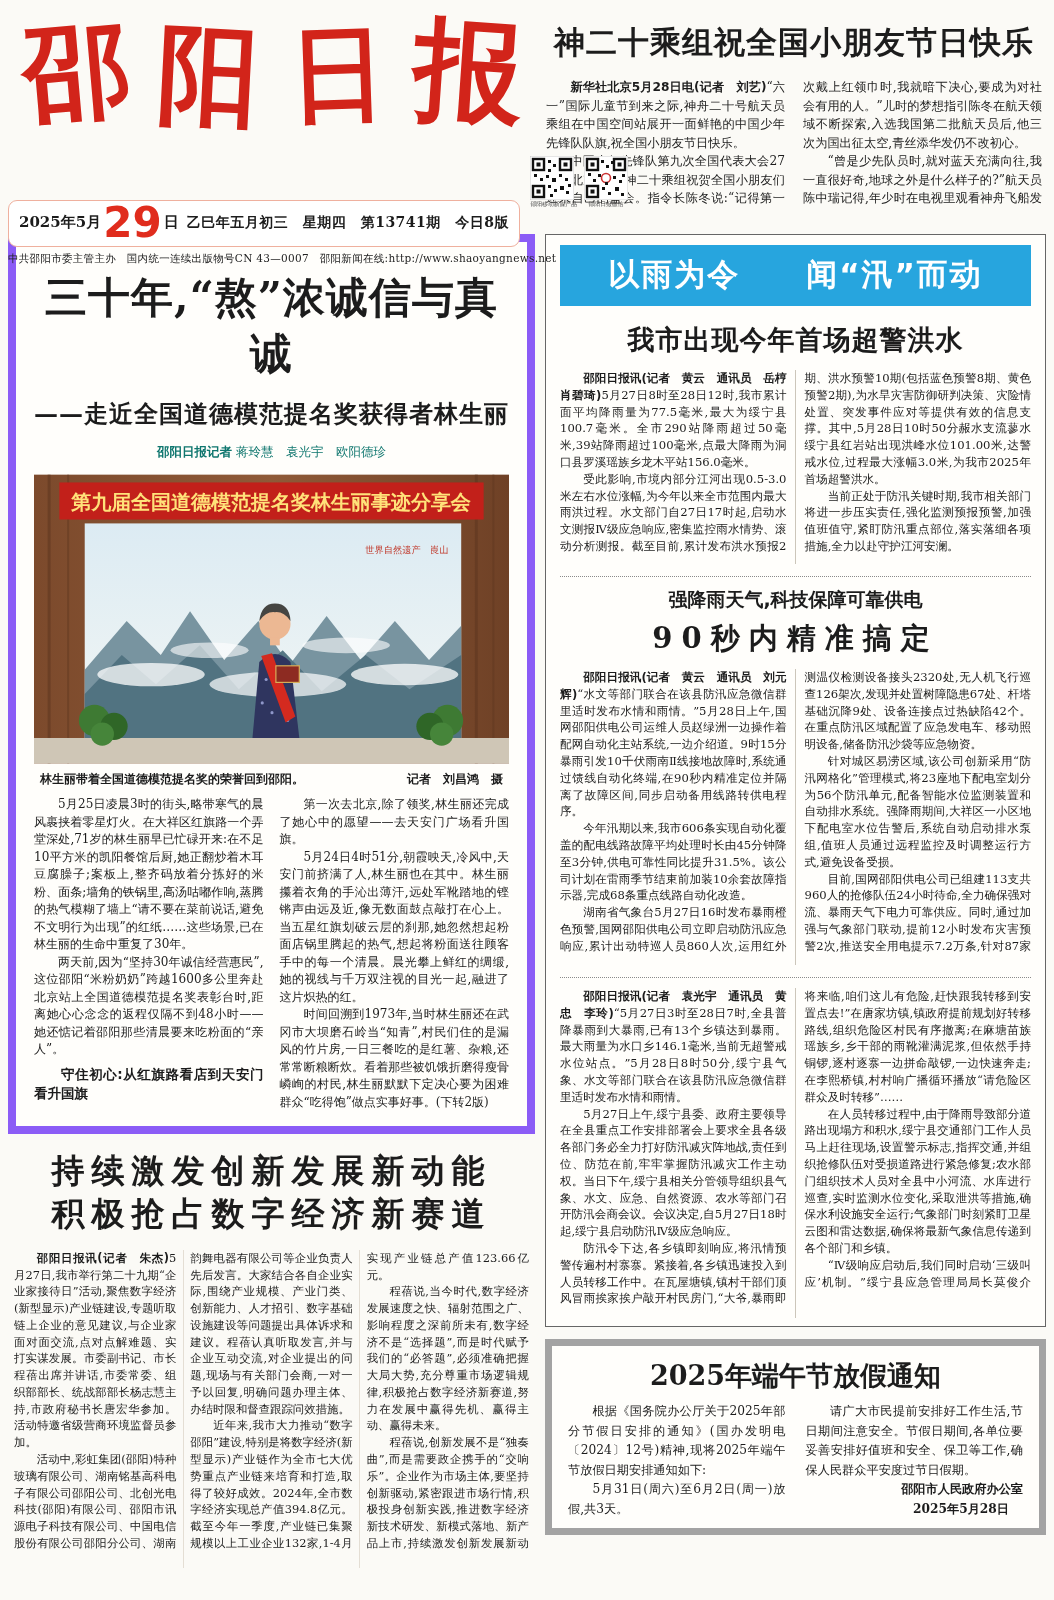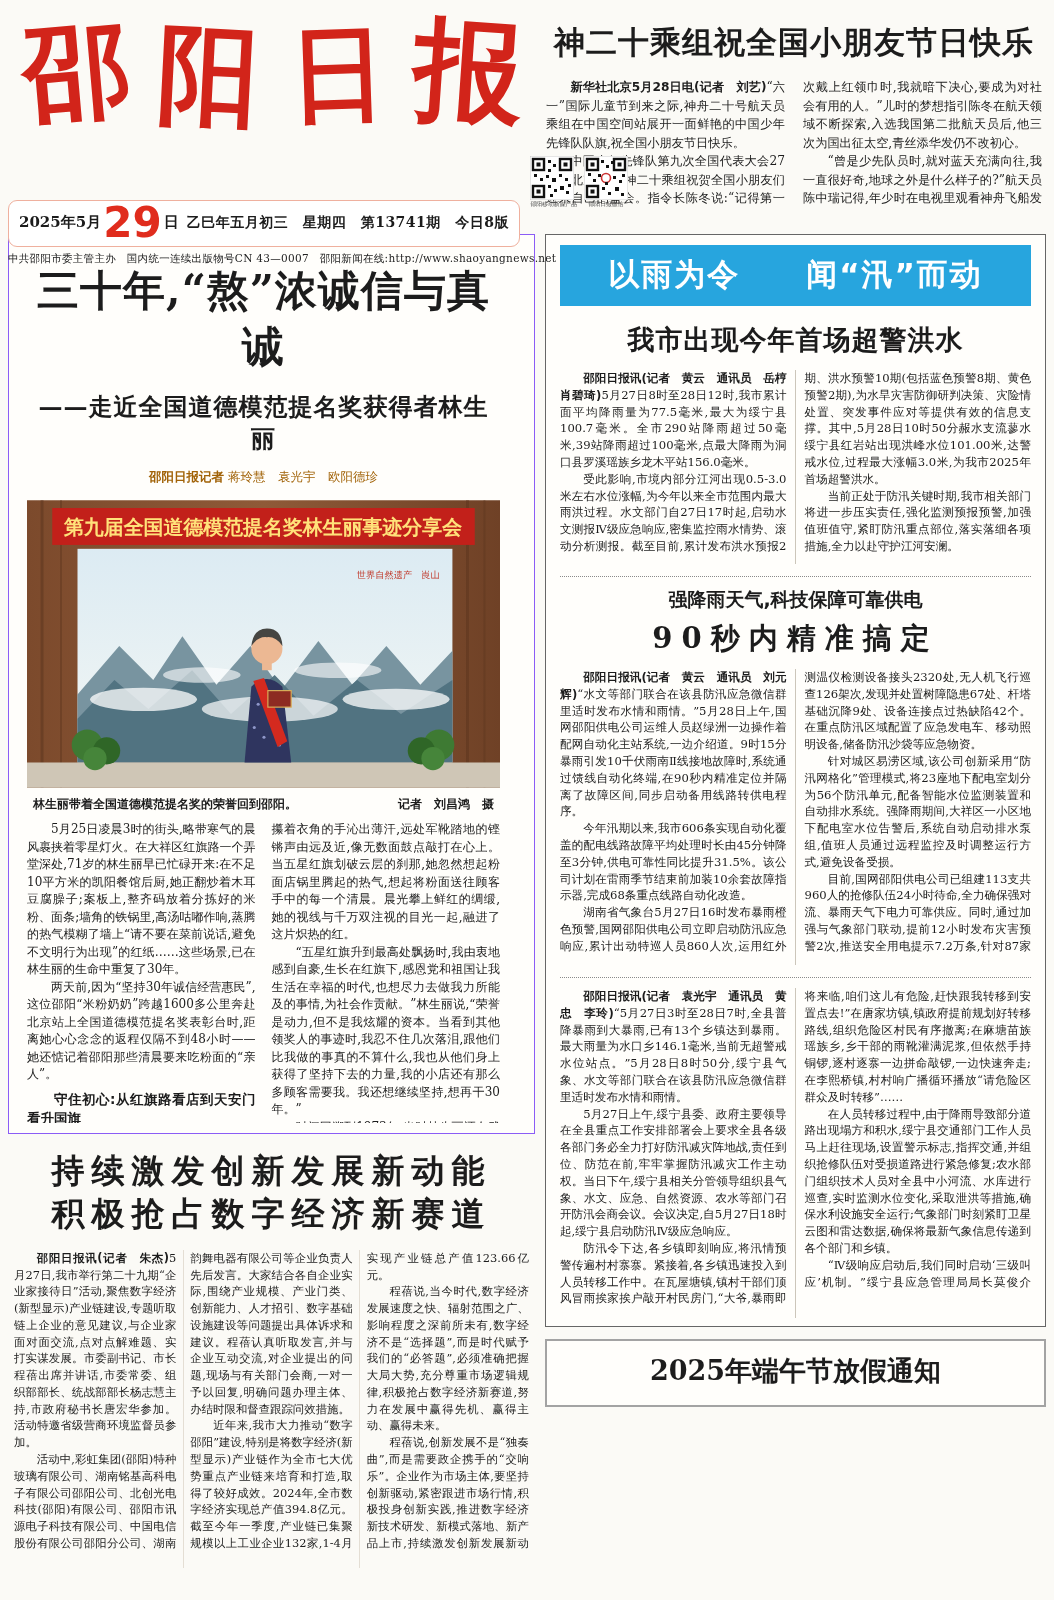--- a/index.html
+++ b/index.html
@@ -50,30 +50,30 @@
   p.para { text-indent:2em; margin:0; }
   p.para b { font-family:"DejaVu Sans",sans-serif; font-weight:bold; }
 
   
   .content-row { display:flex; gap:10px; margin-top:4px; }
   .left-col { width:527px; }
   .right-col { flex:1; }
 
   
   .feature-box {
-    border:1px solid #8b5cf6; height:900px; padding:12px 34px 10px 18px;
+    border:8px solid #8b5cf6; height:900px; padding:12px 18px 10px 18px;
     background:#fffefb; display:flex; flex-direction:column;
   }
   .feature-box h1 {
     text-align:center; font-size:42px; font-weight:900; letter-spacing:1px; margin-top:16px;
   }
   .feature-box h2 {
     text-align:center; font-size:24px; font-weight:900; margin-top:16px; letter-spacing:1px;
   }
-  .feature-byline { text-align:center; font-size:12.5px; margin:14px 0 10px 0; color:#a16207; }
+  .feature-byline { text-align:center; font-size:12.5px; margin:14px 0 10px 0; color:#0f766e; }
   .feature-byline b { font-family:"DejaVu Sans",sans-serif; }
   .photo-wrap { width:100%; }
   .photo-wrap svg { width:100%; height:296px; display:block; }
   .photo-caption { display:flex; justify-content:space-between; font-size:12px; font-weight:600; padding:4px 6px 6px 6px; }
   .feature-body {
     column-count:2; column-gap:16px; text-align:justify;
     font-size:12px; line-height:1.46; flex:1; overflow:hidden; margin-top:2px;
   }
   .feature-body .subhead {
     font-family:"DejaVu Sans",sans-serif; font-weight:bold; font-size:13.5px;
@@ -106,21 +106,21 @@
   .power-cols { height:296px; }
   .suining-cols { height:330px; }
   .dotted-sep { border-top:1px dotted #8a8a8a; margin:12px 0 10px 0; }
   .power-kicker {
     text-align:center; font-family:"DejaVu Sans",sans-serif; font-weight:bold;
     font-size:19px; margin:2px 0 6px 0;
   }
   .power-title { text-align:center; font-size:29px; font-weight:900; letter-spacing:9px; margin-bottom:10px; }
 
   
-  .notice-box { border:2px solid #a3a3a3; margin-top:12px; padding:8px 16px 8px 16px; background:#fffefb; }
+  .notice-box { border:7px solid #a3a3a3; margin-top:12px; padding:8px 16px 8px 16px; background:#fffefb; }
   .notice-box h1 { text-align:center; font-size:27px; font-weight:900; margin:4px 0 8px 0; }
   .notice-cols {
     column-count:2; column-gap:20px; text-align:justify;
     font-size:12.2px; line-height:1.6; height:118px; overflow:hidden;
   }
   .notice-sign { text-align:right; font-weight:bold; text-indent:0; }
   .notice-sign2 { text-align:right; font-weight:bold; text-indent:0; padding-right:14px; }
 </style>
 </head>
 <body>
@@ -287,21 +287,20 @@
           <span>林生丽带着全国道德模范提名奖的荣誉回到邵阳。</span>
           <span>记者　刘昌鸿　摄</span>
         </div>
 
         <div class="feature-body">
           <p class="para">5月25日凌晨3时的街头,略带寒气的晨风裹挟着零星灯火。在大祥区红旗路一个弄堂深处,71岁的林生丽早已忙碌开来:在不足10平方米的凯阳餐馆后厨,她正翻炒着木耳豆腐臊子;案板上,整齐码放着分拣好的米粉、面条;墙角的铁锅里,高汤咕嘟作响,蒸腾的热气模糊了墙上“请不要在菜前说话,避免不文明行为出现”的红纸……这些场景,已在林生丽的生命中重复了30年。</p>
           <p class="para">两天前,因为“坚持30年诚信经营惠民”,这位邵阳“米粉奶奶”跨越1600多公里奔赴北京站上全国道德模范提名奖表彰台时,距离她心心念念的返程仅隔不到48小时——她还惦记着邵阳那些清晨要来吃粉面的“亲人”。</p>
           <p class="subhead">守住初心:从红旗路看店到天安门看升国旗</p>
           <p class="para">第一次去北京,除了领奖,林生丽还完成了她心中的愿望——去天安门广场看升国旗。</p>
           <p class="para">5月24日4时51分,朝霞映天,冷风中,天安门前挤满了人,林生丽也在其中。林生丽攥着衣角的手沁出薄汗,远处军靴踏地的铿锵声由远及近,像无数面鼓点敲打在心上。当五星红旗划破云层的刹那,她忽然想起粉面店锅里腾起的热气,想起将粉面送往顾客手中的每一个清晨。晨光攀上鲜红的绸缎,她的视线与千万双注视的目光一起,融进了这片炽热的红。</p>
-          <p class="para">“五星红旗升到最高处飘扬时,我由衷地感到自豪,生长在红旗下,感恩党和祖国让我生活在幸福的时代,也想尽力去做我力所能及的事情,为社会作贡献。”林生丽说,“荣誉是动力,但不是我炫耀的资本。当看到其他领奖人的事迹时,我忍不住几次落泪,跟他们比我做的事真的不算什么,我也从他们身上获得了坚持下去的力量,我的小店还有那么多顾客需要我。我还想继续坚持,想再干30年。”</p>
           <p class="para">时间回溯到1973年,当时林生丽还在武冈市大坝磨石岭当“知青”,村民们住的是漏风的竹片房,一日三餐吃的是红薯、杂粮,还常常断粮断炊。看着那些被饥饿折磨得瘦骨嶙峋的村民,林生丽默默下定决心要为困难群众“吃得饱”做点实事好事。(下转2版)</p>
         </div>
       </div>
 
       <div class="biz">
         <h1>持续激发创新发展新动能</h1>
         <h1>积极抢占数字经济新赛道</h1>
         <div class="cols">
           <p class="para"><b>邵阳日报讯(记者　朱杰)</b><span>5月27日,我市举行第二十九期“企业家接待日”活动,聚焦数字经济(新型显示)产业链建设,专题听取链上企业的意见建议,与企业家面对面交流,点对点解难题、实打实谋发展。市委副书记、市长程蓓出席并讲话,市委常委、组织部部长、统战部部长杨志慧主持,市政府秘书长唐宏华参加。活动特邀省级营商环境监督员参加。</span></p>
           <p class="para">活动中,彩虹集团(邵阳)特种玻璃有限公司、湖南铭基高科电子有限公司邵阳公司、北创光电科技(邵阳)有限公司、邵阳市讯源电子科技有限公司、中国电信股份有限公司邵阳分公司、湖南韵舞电器有限公司等企业负责人先后发言。大家结合各自企业实际,围绕产业规模、产业门类、创新能力、人才招引、数字基础设施建设等问题提出具体诉求和建议。程蓓认真听取发言,并与企业互动交流,对企业提出的问题,现场与有关部门会商,一对一予以回复,明确问题办理主体、办结时限和督查跟踪问效措施。</p>
@@ -348,17 +347,24 @@
             <p class="para">防汛令下达,各乡镇即刻响应,将汛情预警传遍村村寨寨。紧接着,各乡镇迅速投入到人员转移工作中。在瓦屋塘镇,镇村干部们顶风冒雨挨家挨户敲开村民房门,“大爷,暴雨即将来临,咱们这儿有危险,赶快跟我转移到安置点去!”在唐家坊镇,镇政府提前规划好转移路线,组织危险区村民有序撤离;在麻塘苗族瑶族乡,乡干部的雨靴灌满泥浆,但依然手持铜锣,逐村逐寨一边拼命敲锣,一边快速奔走;在李熙桥镇,村村响广播循环播放“请危险区群众及时转移”……</p>
             <p class="para">在人员转移过程中,由于降雨导致部分道路出现塌方和积水,绥宁县交通部门工作人员马上赶往现场,设置警示标志,指挥交通,并组织抢修队伍对受损道路进行紧急修复;农水部门组织技术人员对全县中小河流、水库进行巡查,实时监测水位变化,采取泄洪等措施,确保水利设施安全运行;气象部门时刻紧盯卫星云图和雷达数据,确保将最新气象信息传递到各个部门和乡镇。</p>
             <p class="para">“Ⅳ级响应启动后,我们同时启动‘三级叫应’机制。”绥宁县应急管理局局长莫俊介绍,“村级预警员用铜锣入户,乡镇干部用大喇叭扫街,确保不漏一户一人。”</p>
 
           </div>
         </div>
       </div>
 
       <div class="notice-box">
         <h1>2025年端午节放假通知</h1>
+        <div class="notice-cols">
+          <p class="para">根据《国务院办公厅关于2025年部分节假日安排的通知》(国办发明电〔2024〕12号)精神,现将2025年端午节放假日期安排通知如下:</p>
+          <p class="para">5月31日(周六)至6月2日(周一)放假,共3天。</p>
+          <p class="para">请广大市民提前安排好工作生活,节日期间注意安全。节假日期间,各单位要妥善安排好值班和安全、保卫等工作,确保人民群众平安度过节日假期。</p>
+          <p class="para notice-sign">邵阳市人民政府办公室</p>
+          <p class="para notice-sign2">2025年5月28日</p>
+        </div>
       </div>
     </div>
 
   </div>
 </div>
 
 </body></html>

